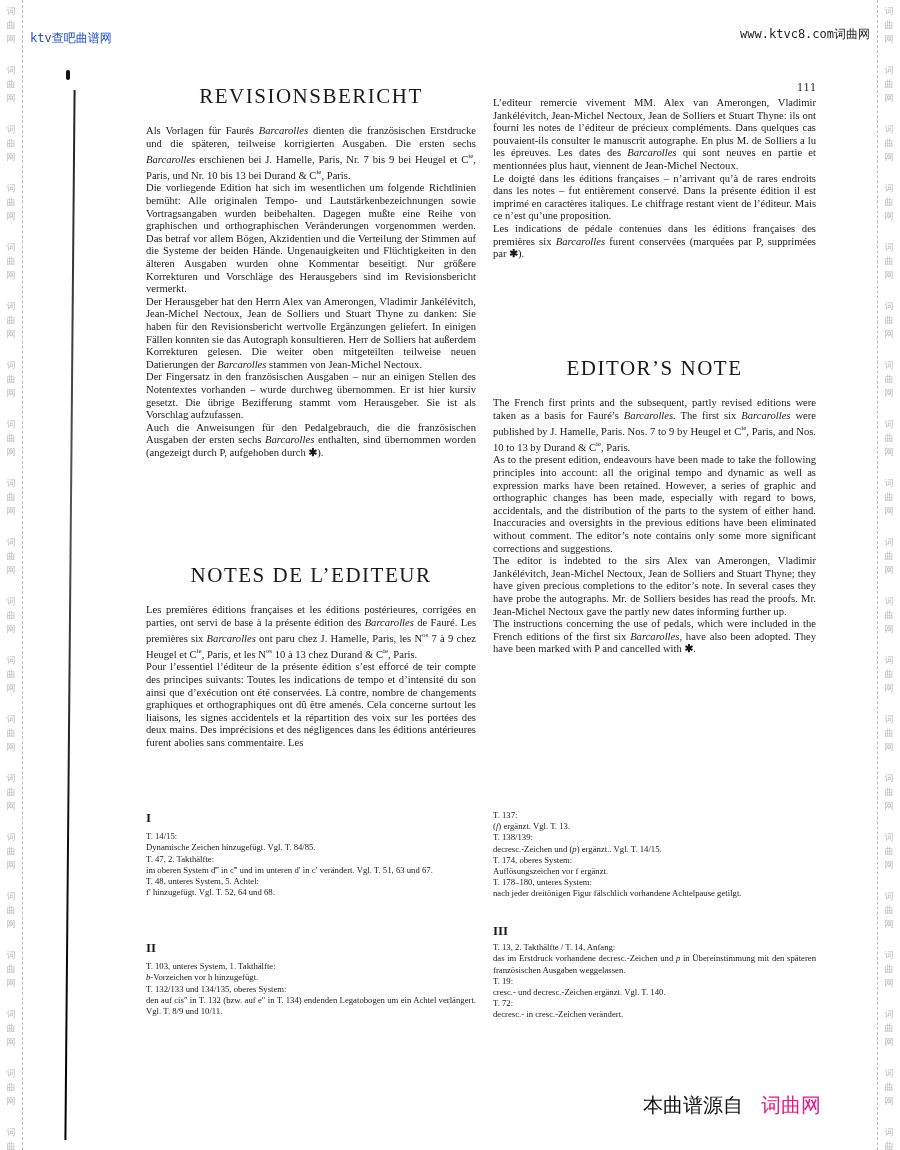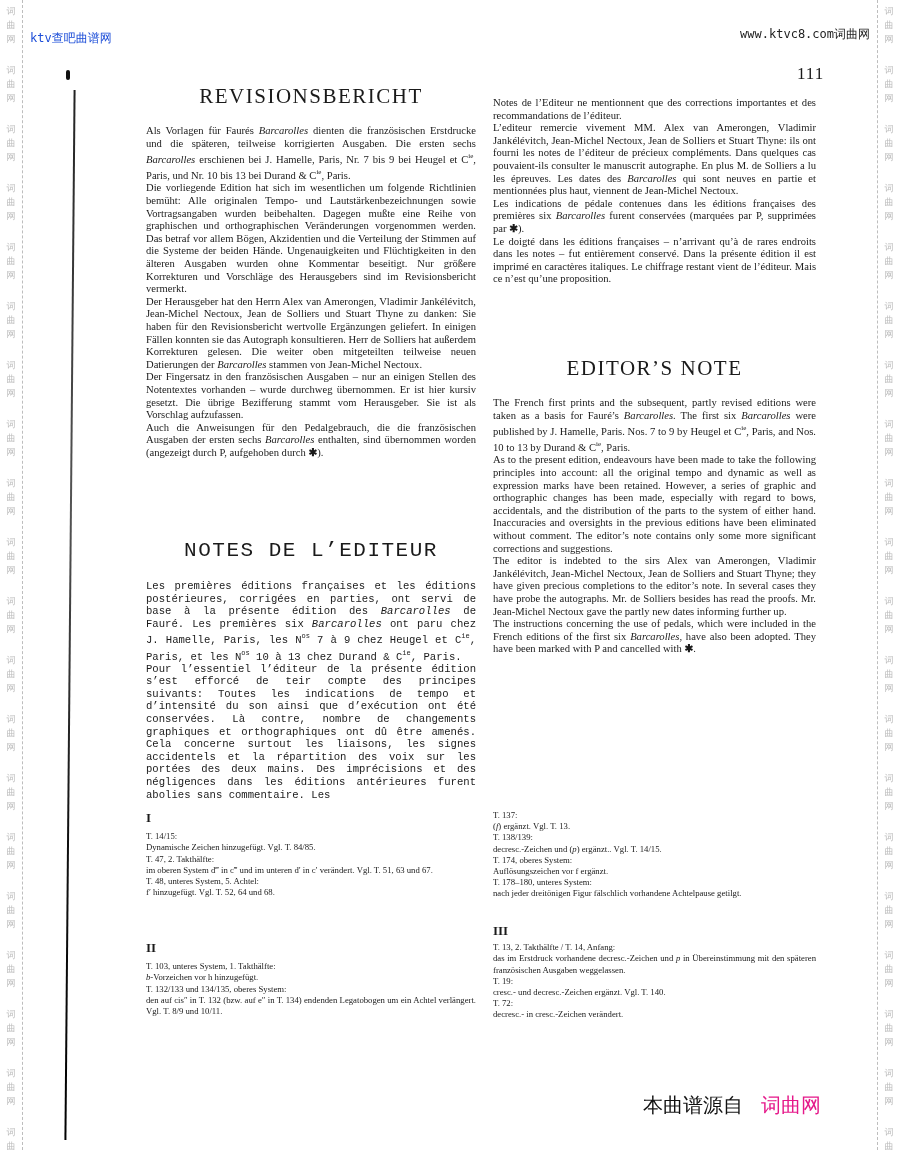--- a/index.html
+++ b/index.html
@@ -18,21 +18,21 @@
   }
   .wm-top-left {
     position:absolute; left:30px; top:30px;
     font-family:"DejaVu Sans Mono",monospace; font-size:12px; color:#1d4ed8;
   }
   .wm-top-right {
     position:absolute; right:30px; top:26px;
     font-family:"DejaVu Sans Mono",monospace; font-size:12px; color:#222;margin-left:16px;
   }
   .page-number {
-    position:absolute; left:797px; top:64px; font-size:17px; letter-spacing:1px;
+    position:absolute; left:797px; top:80px; font-size:12px; letter-spacing:1px;
   }
   .binding-line {
     position:absolute; left:69px; top:90px; width:2px; height:1050px;
     background:linear-gradient(#222 0%, #555 40%, #111 70%, #000 100%);
     transform:skewX(-0.5deg);
   }
   .binding-mark { position:absolute; left:66px; top:70px; width:4px; height:10px; background:#111; border-radius:2px; }
 
   .col { position:absolute; font-size:10.6px; line-height:12.6px; text-align:justify; }
   .col.left { left:146px; width:330px; }
@@ -192,32 +192,31 @@
 <div class="col left" style="top:84px;">
   <h1 class="heading">REVISIONSBERICHT</h1>
   <div style="height:17px"></div>
   <p>Als Vorlagen für Faurés <i>Barcarolles</i> dienten die französischen Erstdrucke und die späteren, teilweise korrigierten Ausgaben. Die ersten sechs <i>Barcarolles</i> erschienen bei J. Hamelle, Paris, Nr. 7 bis 9 bei Heugel et C<sup style="font-size:7px">ie</sup>, Paris, und Nr. 10 bis 13 bei Durand &amp; C<sup style="font-size:7px">ie</sup>, Paris.</p>
   <p>Die vorliegende Edition hat sich im wesentlichen um folgende Richtlinien bemüht: Alle originalen Tempo- und Lautstärkenbezeichnungen sowie Vortragsangaben wurden beibehalten. Dagegen mußte eine Reihe von graphischen und orthographischen Veränderungen vorgenommen werden. Das betraf vor allem Bögen, Akzidentien und die Verteilung der Stimmen auf die Systeme der beiden Hände. Ungenauigkeiten und Flüchtigkeiten in den älteren Ausgaben wurden ohne Kommentar beseitigt. Nur größere Korrekturen und Vorschläge des Herausgebers sind im Revisionsbericht vermerkt.</p>
   <p>Der Herausgeber hat den Herrn Alex van Amerongen, Vladimir Jankélévitch, Jean-Michel Nectoux, Jean de Solliers und Stuart Thyne zu danken: Sie haben für den Revisionsbericht wertvolle Ergänzungen geliefert. In einigen Fällen konnten sie das Autograph konsultieren. Herr de Solliers hat außerdem Korrekturen gelesen. Die weiter oben mitgeteilten teilweise neuen Datierungen der <i>Barcarolles</i> stammen von Jean-Michel Nectoux.</p>
   <p>Der Fingersatz in den französischen Ausgaben – nur an einigen Stellen des Notentextes vorhanden – wurde durchweg übernommen. Er ist hier kursiv gesetzt. Die übrige Bezifferung stammt vom Herausgeber. Sie ist als Vorschlag aufzufassen.</p>
   <p>Auch die Anweisungen für den Pedalgebrauch, die die französischen Ausgaben der ersten sechs <i>Barcarolles</i> enthalten, sind übernommen worden (angezeigt durch P, aufgehoben durch <b>✱</b>).</p>
 </div>
 
-<div class="col left" style="top:539px;font-family:Liberation Mono, monospace;">
+<div class="col left" style="top:563px;">
   <h1 class="heading">NOTES DE L’EDITEUR</h1>
   <div style="height:17px"></div>
   <p>Les premières éditions françaises et les éditions postérieures, corrigées en parties, ont servi de base à la présente édition des <i>Barcarolles</i> de Fauré. Les premières six <i>Barcarolles</i> ont paru chez J. Hamelle, Paris, les N<sup style="font-size:7px">os</sup> 7 à 9 chez Heugel et C<sup style="font-size:7px">ie</sup>, Paris, et les N<sup style="font-size:7px">os</sup> 10 à 13 chez Durand &amp; C<sup style="font-size:7px">ie</sup>, Paris.</p>
   <p>Pour l’essentiel l’éditeur de la présente édition s’est efforcé de teir compte des principes suivants: Toutes les indications de tempo et d’intensité du son ainsi que d’exécution ont été conservées. Là contre, nombre de changements graphiques et orthographiques ont dû être amenés. Cela concerne surtout les liaisons, les signes accidentels et la répartition des voix sur les portées des deux mains. Des imprécisions et des négligences dans les éditions antérieures furent abolies sans commentaire. Les</p>
 </div>
 
 <div class="col right" style="top:97px;">
-  <p>Notes de l’Editeur ne mentionnent que des corrections importantes et des recommandations de l’éditeur.</p>
   <p>L’editeur remercie vivement MM. Alex van Amerongen, Vladimir Jankélévitch, Jean-Michel Nectoux, Jean de Solliers et Stuart Thyne: ils ont fourni les notes de l’éditeur de précieux compléments. Dans quelques cas pouvaient-ils consulter le manuscrit autographe. En plus M. de Solliers a lu les épreuves. Les dates des <i>Barcarolles</i> qui sont neuves en partie et mentionnées plus haut, viennent de Jean-Michel Nectoux.</p>
+  <p>Le doigté dans les éditions françaises – n’arrivant qu’à de rares endroits dans les notes – fut entièrement conservé. Dans la présente édition il est imprimé en caractères italiques. Le chiffrage restant vient de l’éditeur. Mais ce n’est qu’une proposition.</p>
   <p>Les indications de pédale contenues dans les éditions françaises des premières six <i>Barcarolles</i> furent conservées (marquées par P, supprimées par <b>✱</b>).</p>
-  <p>Le doigté dans les éditions françaises – n’arrivant qu’à de rares endroits dans les notes – fut entièrement conservé. Dans la présente édition il est imprimé en caractères italiques. Le chiffrage restant vient de l’éditeur. Mais ce n’est qu’une proposition.</p>
 </div>
 
 <div class="col right" style="top:356px;">
   <h1 class="heading">EDITOR’S NOTE</h1>
   <div style="height:17px"></div>
   <p>The French first prints and the subsequent, partly revised editions were taken as a basis for Fauré’s <i>Barcarolles</i>. The first six <i>Barcarolles</i> were published by J. Hamelle, Paris. Nos. 7 to 9 by Heugel et C<sup style="font-size:7px">ie</sup>, Paris, and Nos. 10 to 13 by Durand &amp; C<sup style="font-size:7px">ie</sup>, Paris.</p>
   <p>As to the present edition, endeavours have been made to take the following principles into account: all the original tempo and dynamic as well as expression marks have been retained. However, a series of graphic and orthographic changes has been made, especially with regard to bows, accidentals, and the distribution of the parts to the system of either hand. Inaccuracies and oversights in the previous editions have been eliminated without comment. The editor’s note contains only some more significant corrections and suggestions.</p>
   <p>The editor is indebted to the sirs Alex van Amerongen, Vladimir Jankélévitch, Jean-Michel Nectoux, Jean de Solliers and Stuart Thyne; they have given precious completions to the editor’s note. In several cases they have probe the autographs. Mr. de Solliers besides has read the proofs. Mr. Jean-Michel Nectoux gave the partly new dates informing further up.</p>
   <p>The instructions concerning the use of pedals, which were included in the French editions of the first six <i>Barcarolles</i>, have also been adopted. They have been marked with P and cancelled with <b>✱</b>.</p>
 </div>

